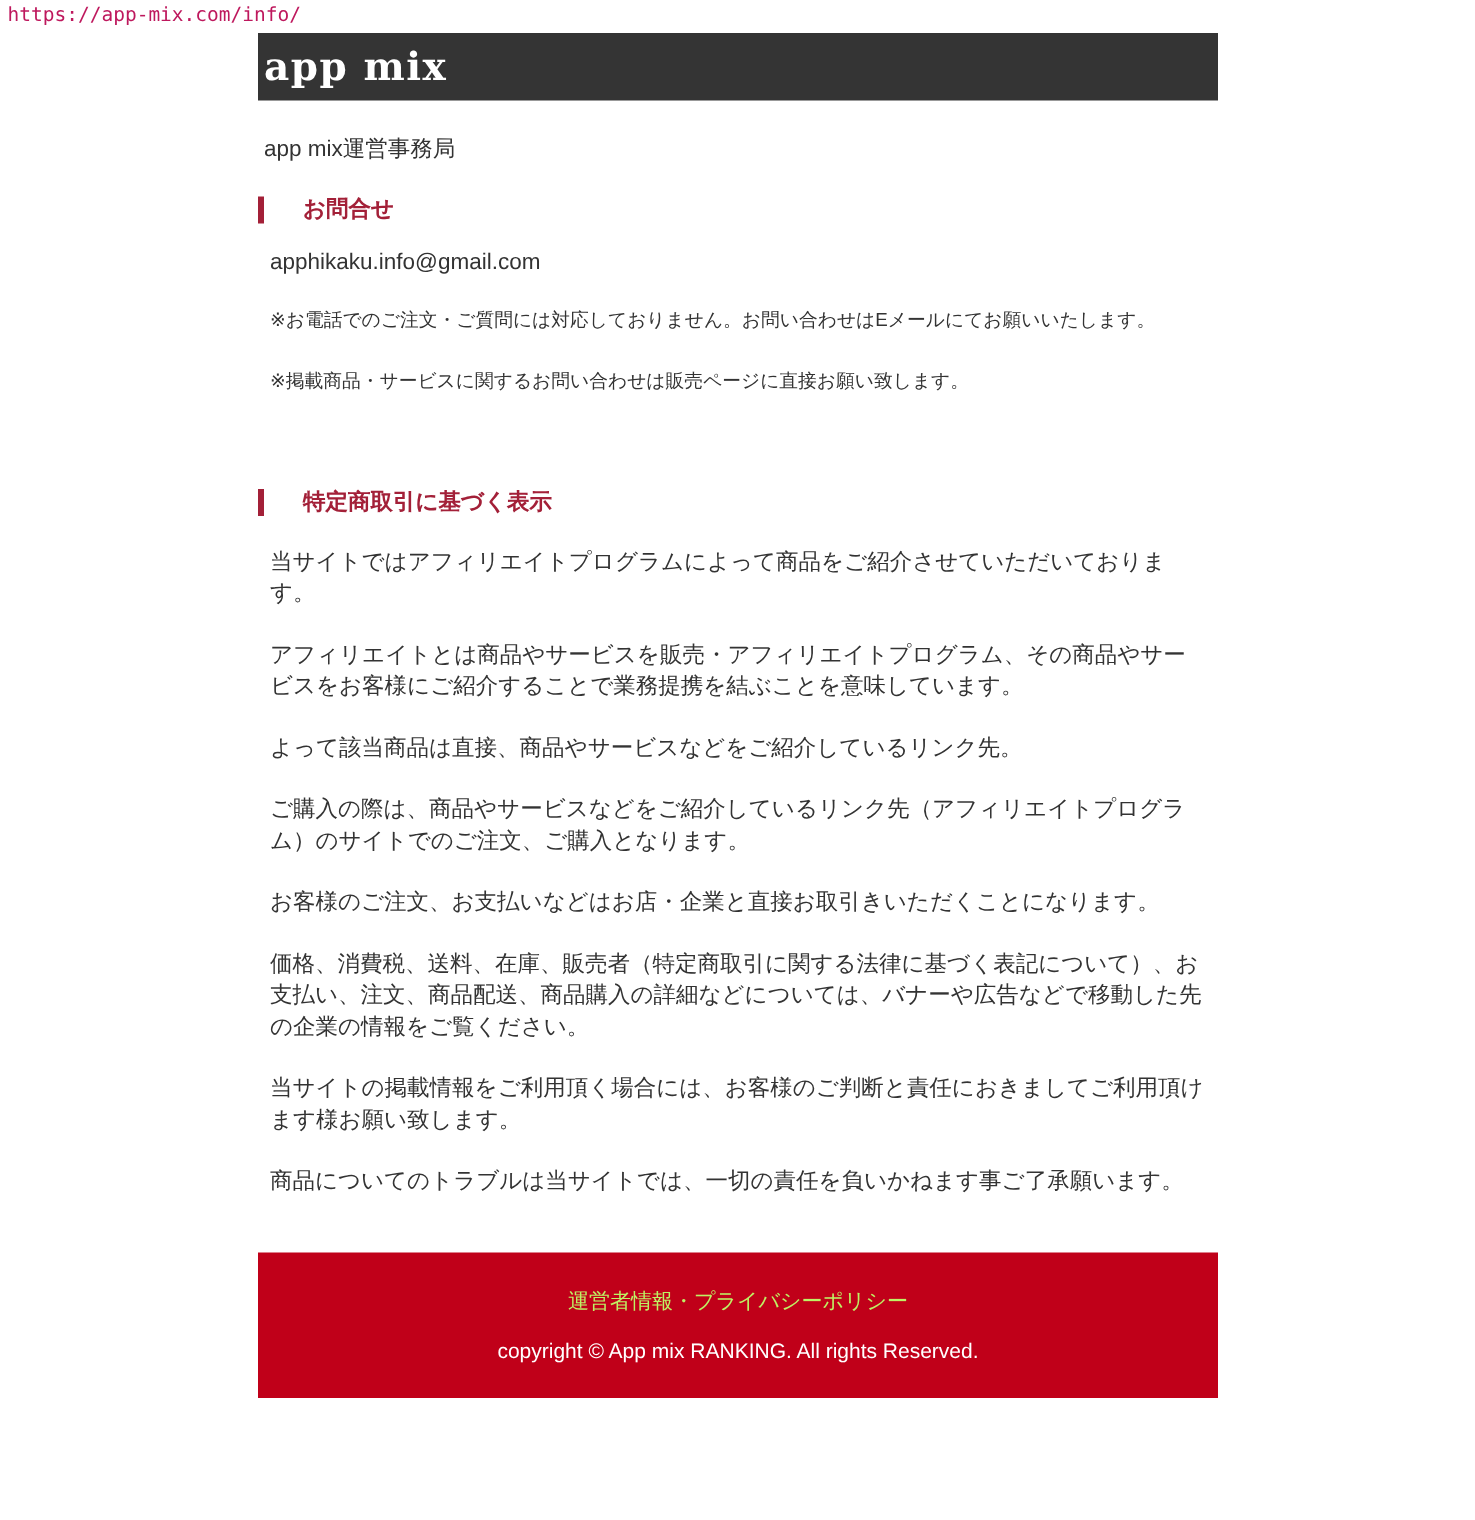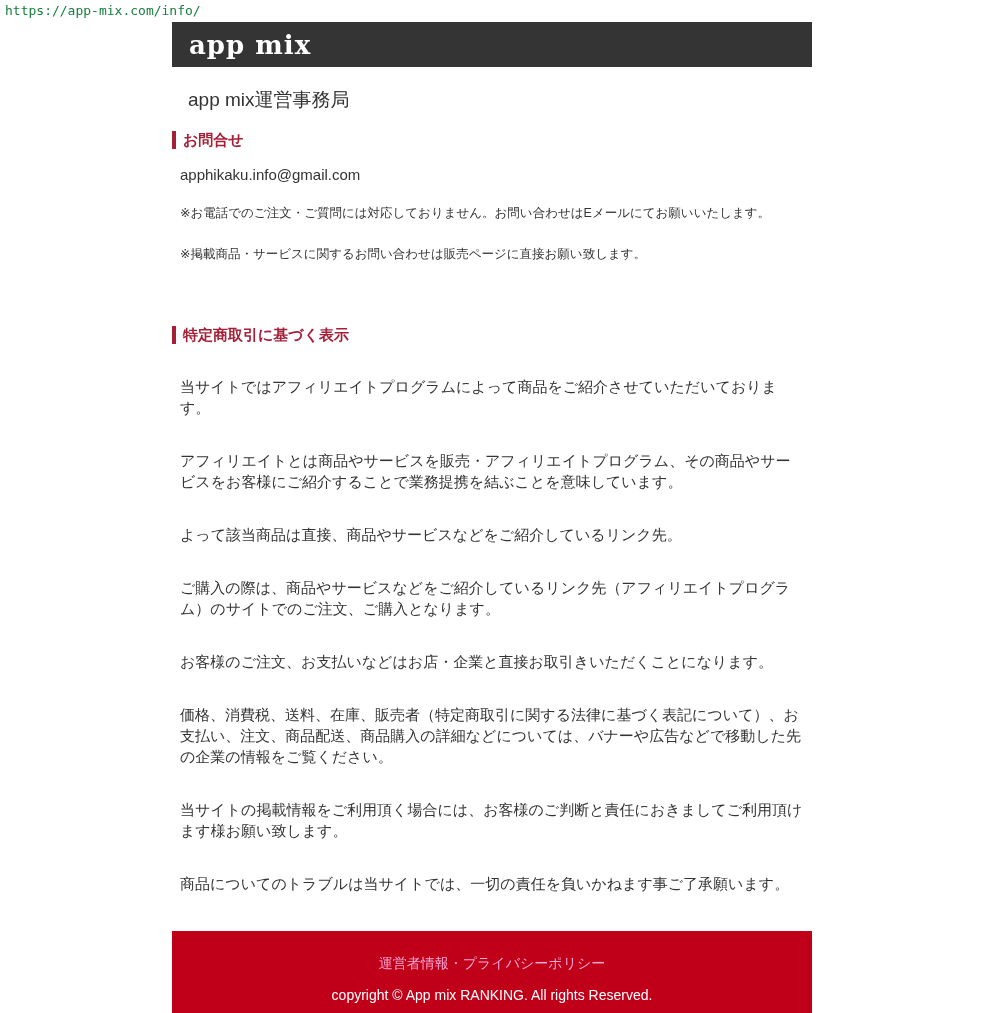--- a/index.html
+++ b/index.html
@@ -17,83 +17,83 @@
     min-height: 1013px;
     background: #ffffff;
     overflow: hidden;
   }
   .browser-url {
     position: absolute;
     top: 3px;
     left: 5px;
     font-family: "DejaVu Sans Mono", monospace;
     font-size: 13px;
-    color: #15803d;
+    color: #be185d;
     letter-spacing: 0;
   }
   .container {
     margin-left: 172px;
     width: 640px;
     padding-top: 22px;
   }
   .site-header {
     height: 45px;
     background: #343434;
     display: flex;
     align-items: center;
-    padding-left: 17px;
+    padding-left: 4px;
   }
   .site-title {
     font-family: "DejaVu Serif", "Liberation Serif", serif;
     font-weight: bold;
     font-size: 26px;
     color: #ffffff;
     letter-spacing: 1px;
     cursor: pointer;
   }
   .operator {
-    margin: 22px 0 0 16px;
-    font-size: 19px;
+    margin: 22px 0 0 4px;
+    font-size: 15px;
     line-height: 21px;
   }
   h2.sec {
     margin: 21px 0 14px 0;
-    padding-left: 7px;
+    padding-left: 26px;
     border-left: 4px solid #a32038;
     color: #a32038;
     font-size: 15px;
     font-weight: bold;
     line-height: 18px;
   }
   h2.sec.mt-lg { margin-top: 64px; }
   .email {
     margin: 15px 0 0 8px;
     font-size: 15px;
     line-height: 21px;
   }
   .note {
     margin: 20px 0 22px 8px;
     font-size: 12.5px;
     line-height: 16px;
   }
   .note + .note { margin-top: 25px; }
   .para {
-    margin: 32px 8px 20px 8px;
+    margin: 20px 8px 20px 8px;
     font-size: 15px;
     line-height: 21px;
   }
   .footer {
     margin-top: 37px;
     background: #c00019;
     text-align: center;
     padding: 23px 10px;
   }
   .footer-link {
     display: inline-block;
-    color: #f9a8d4;
+    color: #bef264;
     font-size: 14px;
     line-height: 18px;
     text-decoration: none;
     cursor: pointer;
   }
   .copyright {
     margin-top: 14px;
     color: #ffffff;
     font-size: 14px;
     line-height: 18px;

